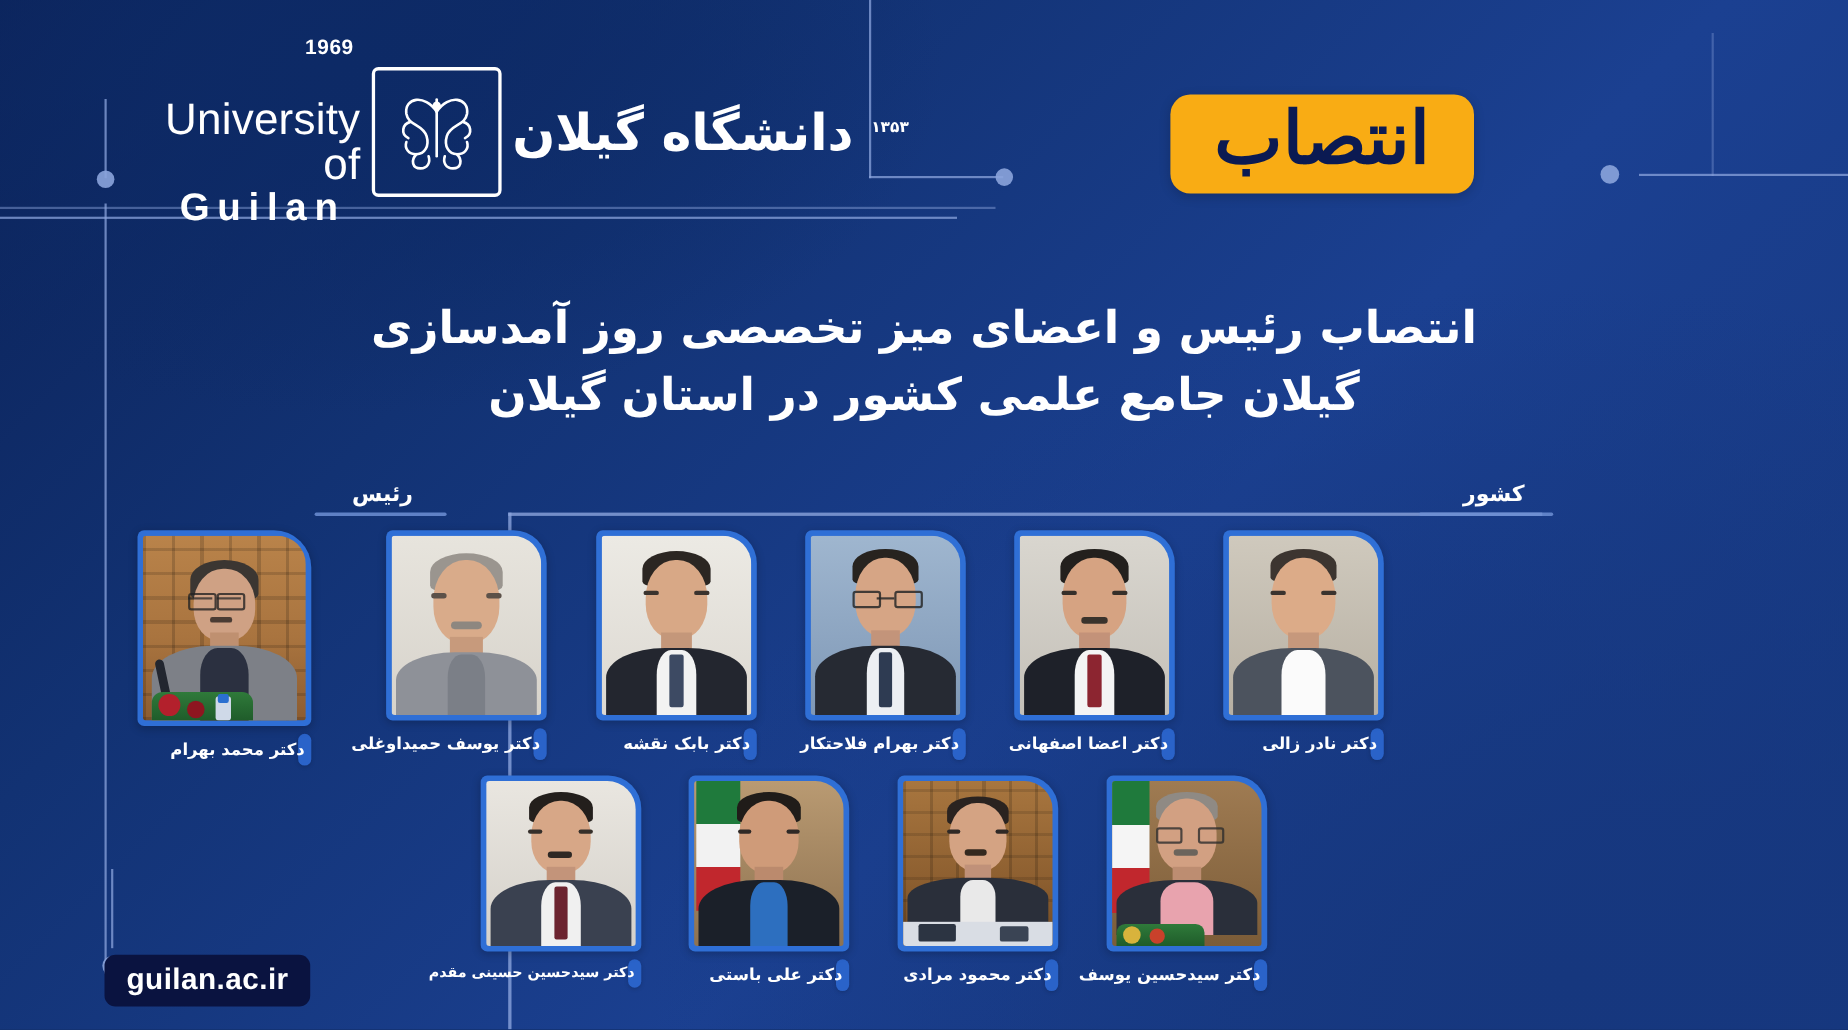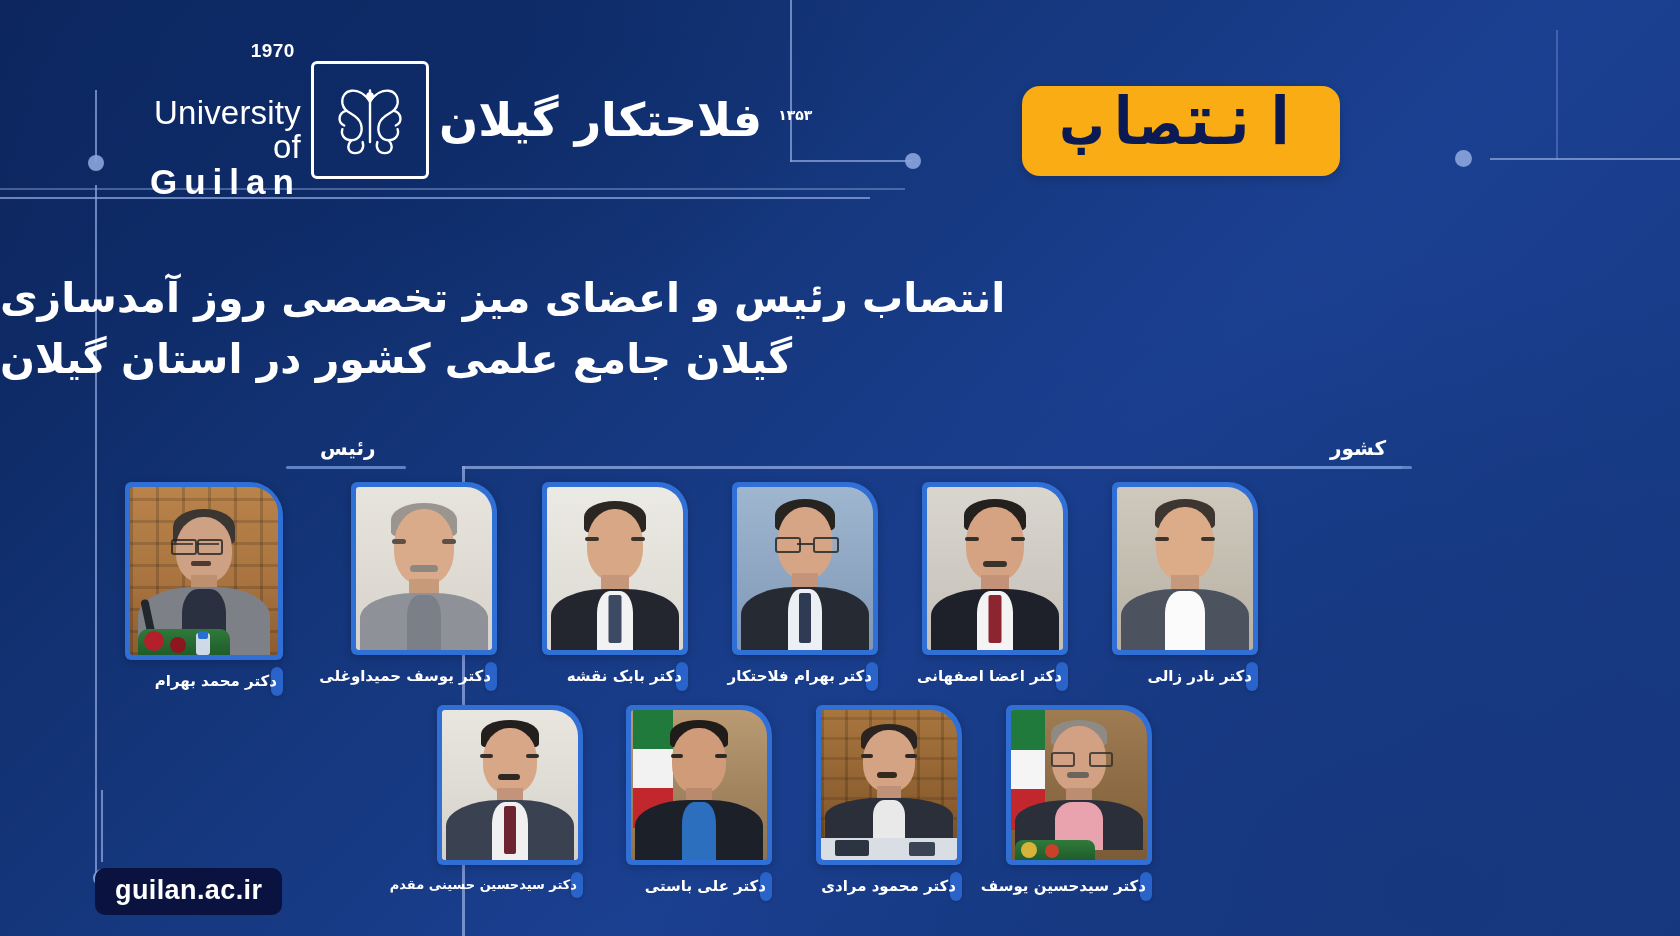--- a/index.html
+++ b/index.html
@@ -28,48 +28,48 @@
     display:flex;align-items:center;justify-content:flex-start;direction:ltr;
   }
   .logo-en{
     color:#ffffff;text-align:right;line-height:1.02;direction:ltr;
     font-family:"Liberation Sans",sans-serif;
   }
   .logo-year{
     font-size:19px;font-weight:700;letter-spacing:.5px;
     margin-right:2px;display:block;text-align:right;padding-right:4px;
   }
-  .logo-l1{font-size:33px;font-weight:400;letter-spacing:.2px;display:block;margin-top:36px;}
+  .logo-l1{font-size:40px;font-weight:400;letter-spacing:.2px;display:block;margin-top:36px;}
   .logo-l2{font-size:35px;font-weight:700;letter-spacing:7px;display:block;text-align:center;}
   .logo-mark{
     width:112px;height:112px;margin:0 10px;
     border:3px solid #fff;border-radius:6px;
     display:flex;align-items:center;justify-content:center;flex:none;
   }
   .logo-fa{
     color:#fff;font-size:46px;font-weight:700;direction:rtl;
     font-family:"DejaVu Sans",sans-serif;white-space:nowrap;
     line-height:1;margin-right:6px;
   }
   .logo-fa .small{font-size:14px;vertical-align:super;}
 
   #badge-entesab{
     position:absolute;right:340px;top:86px;
     background:#f9ac14;color:#0b1a52;
     border-radius:18px;padding:8px 40px 16px 40px;
     font-size:66px;font-weight:700;line-height:1;
-    font-family:Liberation Mono, monospace;
+    font-family:Liberation Serif, serif;
     letter-spacing:-1px;white-space:nowrap;
     box-shadow:0 3px 10px rgba(0,0,0,.18);
   }
 
   
   #title{
     position:absolute;left:0;right:0;top:268px;
-    text-align:left;color:#ffffff;
+    text-align:center;color:#ffffff;
     font-family:"DejaVu Sans",sans-serif;
     font-size:41px;font-weight:700;line-height:1.48;
     direction:rtl;
   }
   #title div{display:block;}
 
   
   .sec-tag{
     position:absolute;color:#fff;font-size:20px;font-weight:700;
     font-family:"DejaVu Sans",sans-serif;direction:rtl;white-space:nowrap;
@@ -145,41 +145,41 @@
 
   <div class="deco" style="left:1490px;top:158px;width:260px;height:2px;"></div>
   <div class="deco-dot" style="left:1455px;top:150px;width:17px;height:17px;"></div>
   <div class="deco" style="left:1556px;top:30px;width:2px;height:130px;opacity:.35;"></div>
 
   <div class="deco" style="left:462px;top:466px;width:3px;height:470px;opacity:.8;"></div>
   <div class="deco" style="left:462px;top:466px;width:940px;height:3px;opacity:.8;"></div>
 
   <div id="logo-block">
     <div class="logo-en">
-      <span class="logo-year">1970</span>
+      <span class="logo-year">1969</span>
       <span class="logo-l1">University of</span>
       <span class="logo-l2">Guilan</span>
     </div>
     <div class="logo-mark">
       <svg width="92" height="92" viewBox="0 0 100 100" aria-hidden="true">
         <g fill="none" stroke="#ffffff" stroke-width="2.6" stroke-linecap="round">
           <path d="M50 18 L50 74"></path>
           <circle cx="50" cy="24" r="4.2" fill="#ffffff" stroke="none"></circle>
           <path d="M50 30 C38 12 18 16 20 32 C22 44 36 42 40 54 C43 64 38 72 30 72 C22 72 18 66 20 60"></path>
           <path d="M50 30 C62 12 82 16 80 32 C78 44 64 42 60 54 C57 64 62 72 70 72 C78 72 82 66 80 60"></path>
           <path d="M30 72 C24 78 26 86 34 86 C41 86 44 80 42 74"></path>
           <path d="M70 72 C76 78 74 86 66 86 C59 86 56 80 58 74"></path>
           <path d="M24 40 C16 42 14 52 22 56"></path>
           <path d="M76 40 C84 42 86 52 78 56"></path>
         </g>
       </svg>
     </div>
     <div class="logo-fa">
       <span class="small">۱۳۵۳</span>
-      <span>فلاحتکار گیلان</span>
+      <span>دانشگاه گیلان</span>
     </div>
   </div>
 
   <div id="badge-entesab">انتصاب</div>
 
   <div id="title">
     <div>انتصاب رئیس و اعضای میز تخصصی روز آمدسازی</div>
     <div>گیلان جامع علمی کشور در استان گیلان</div>
   </div>
 

